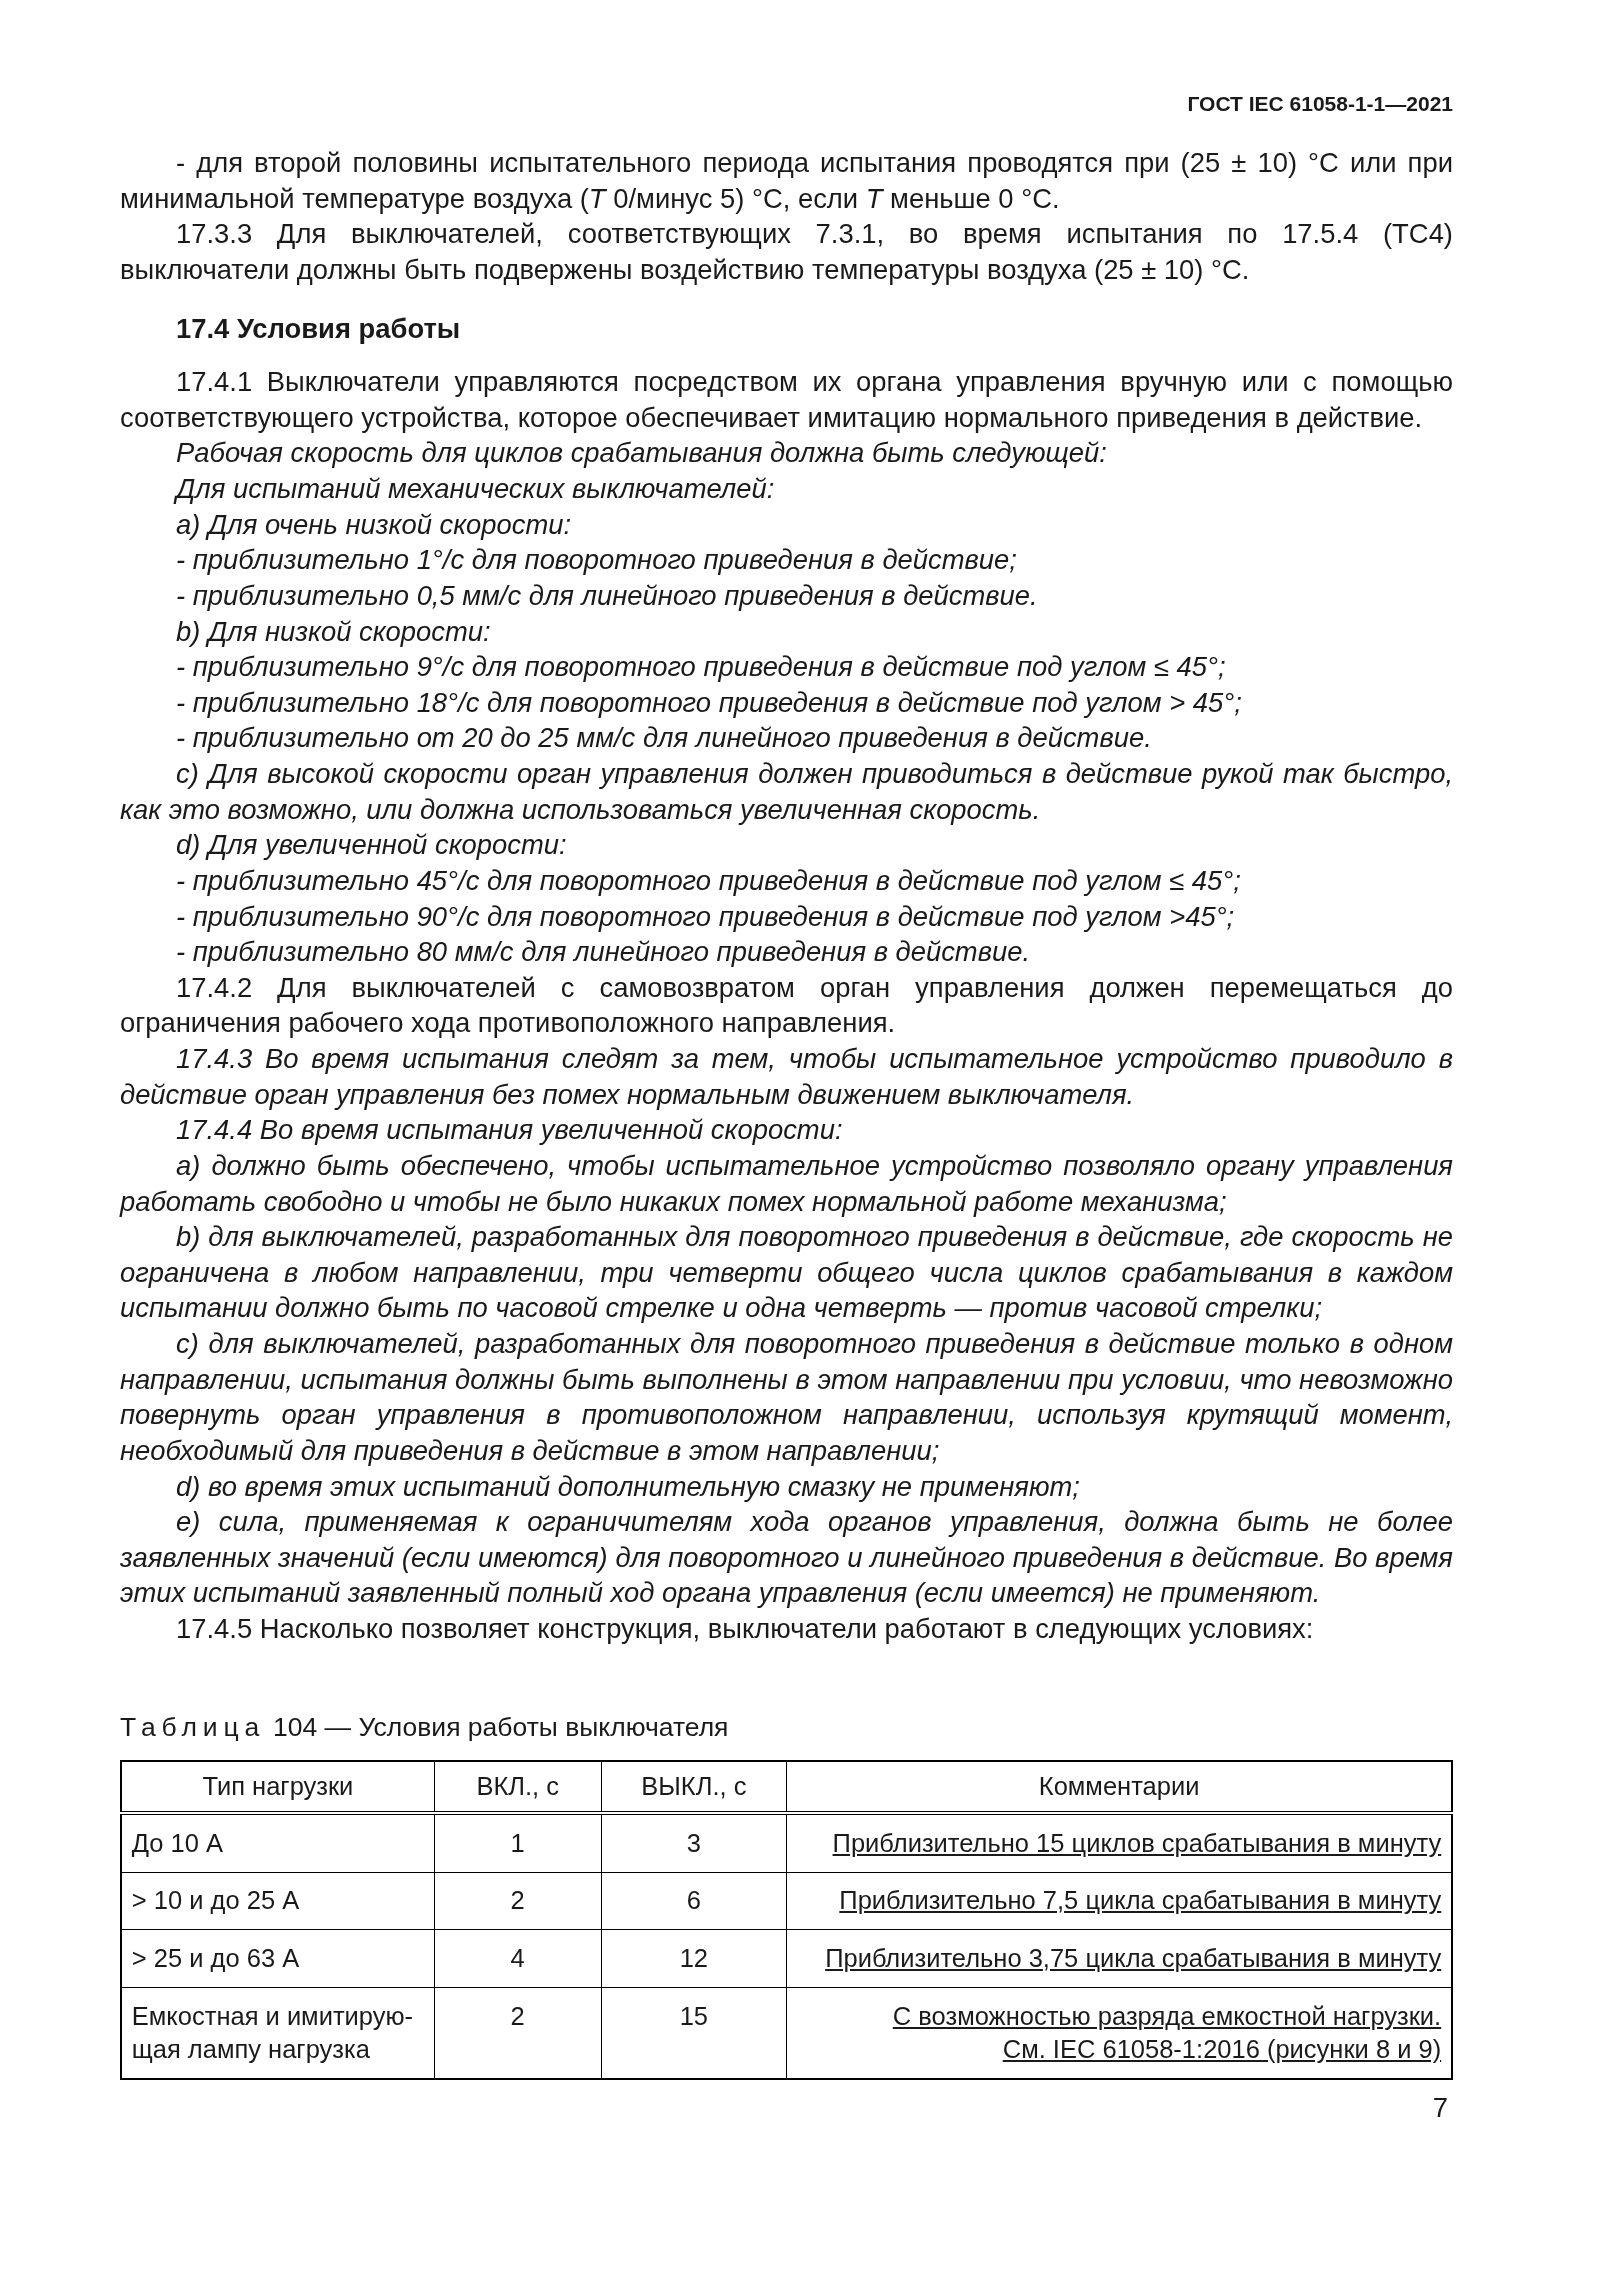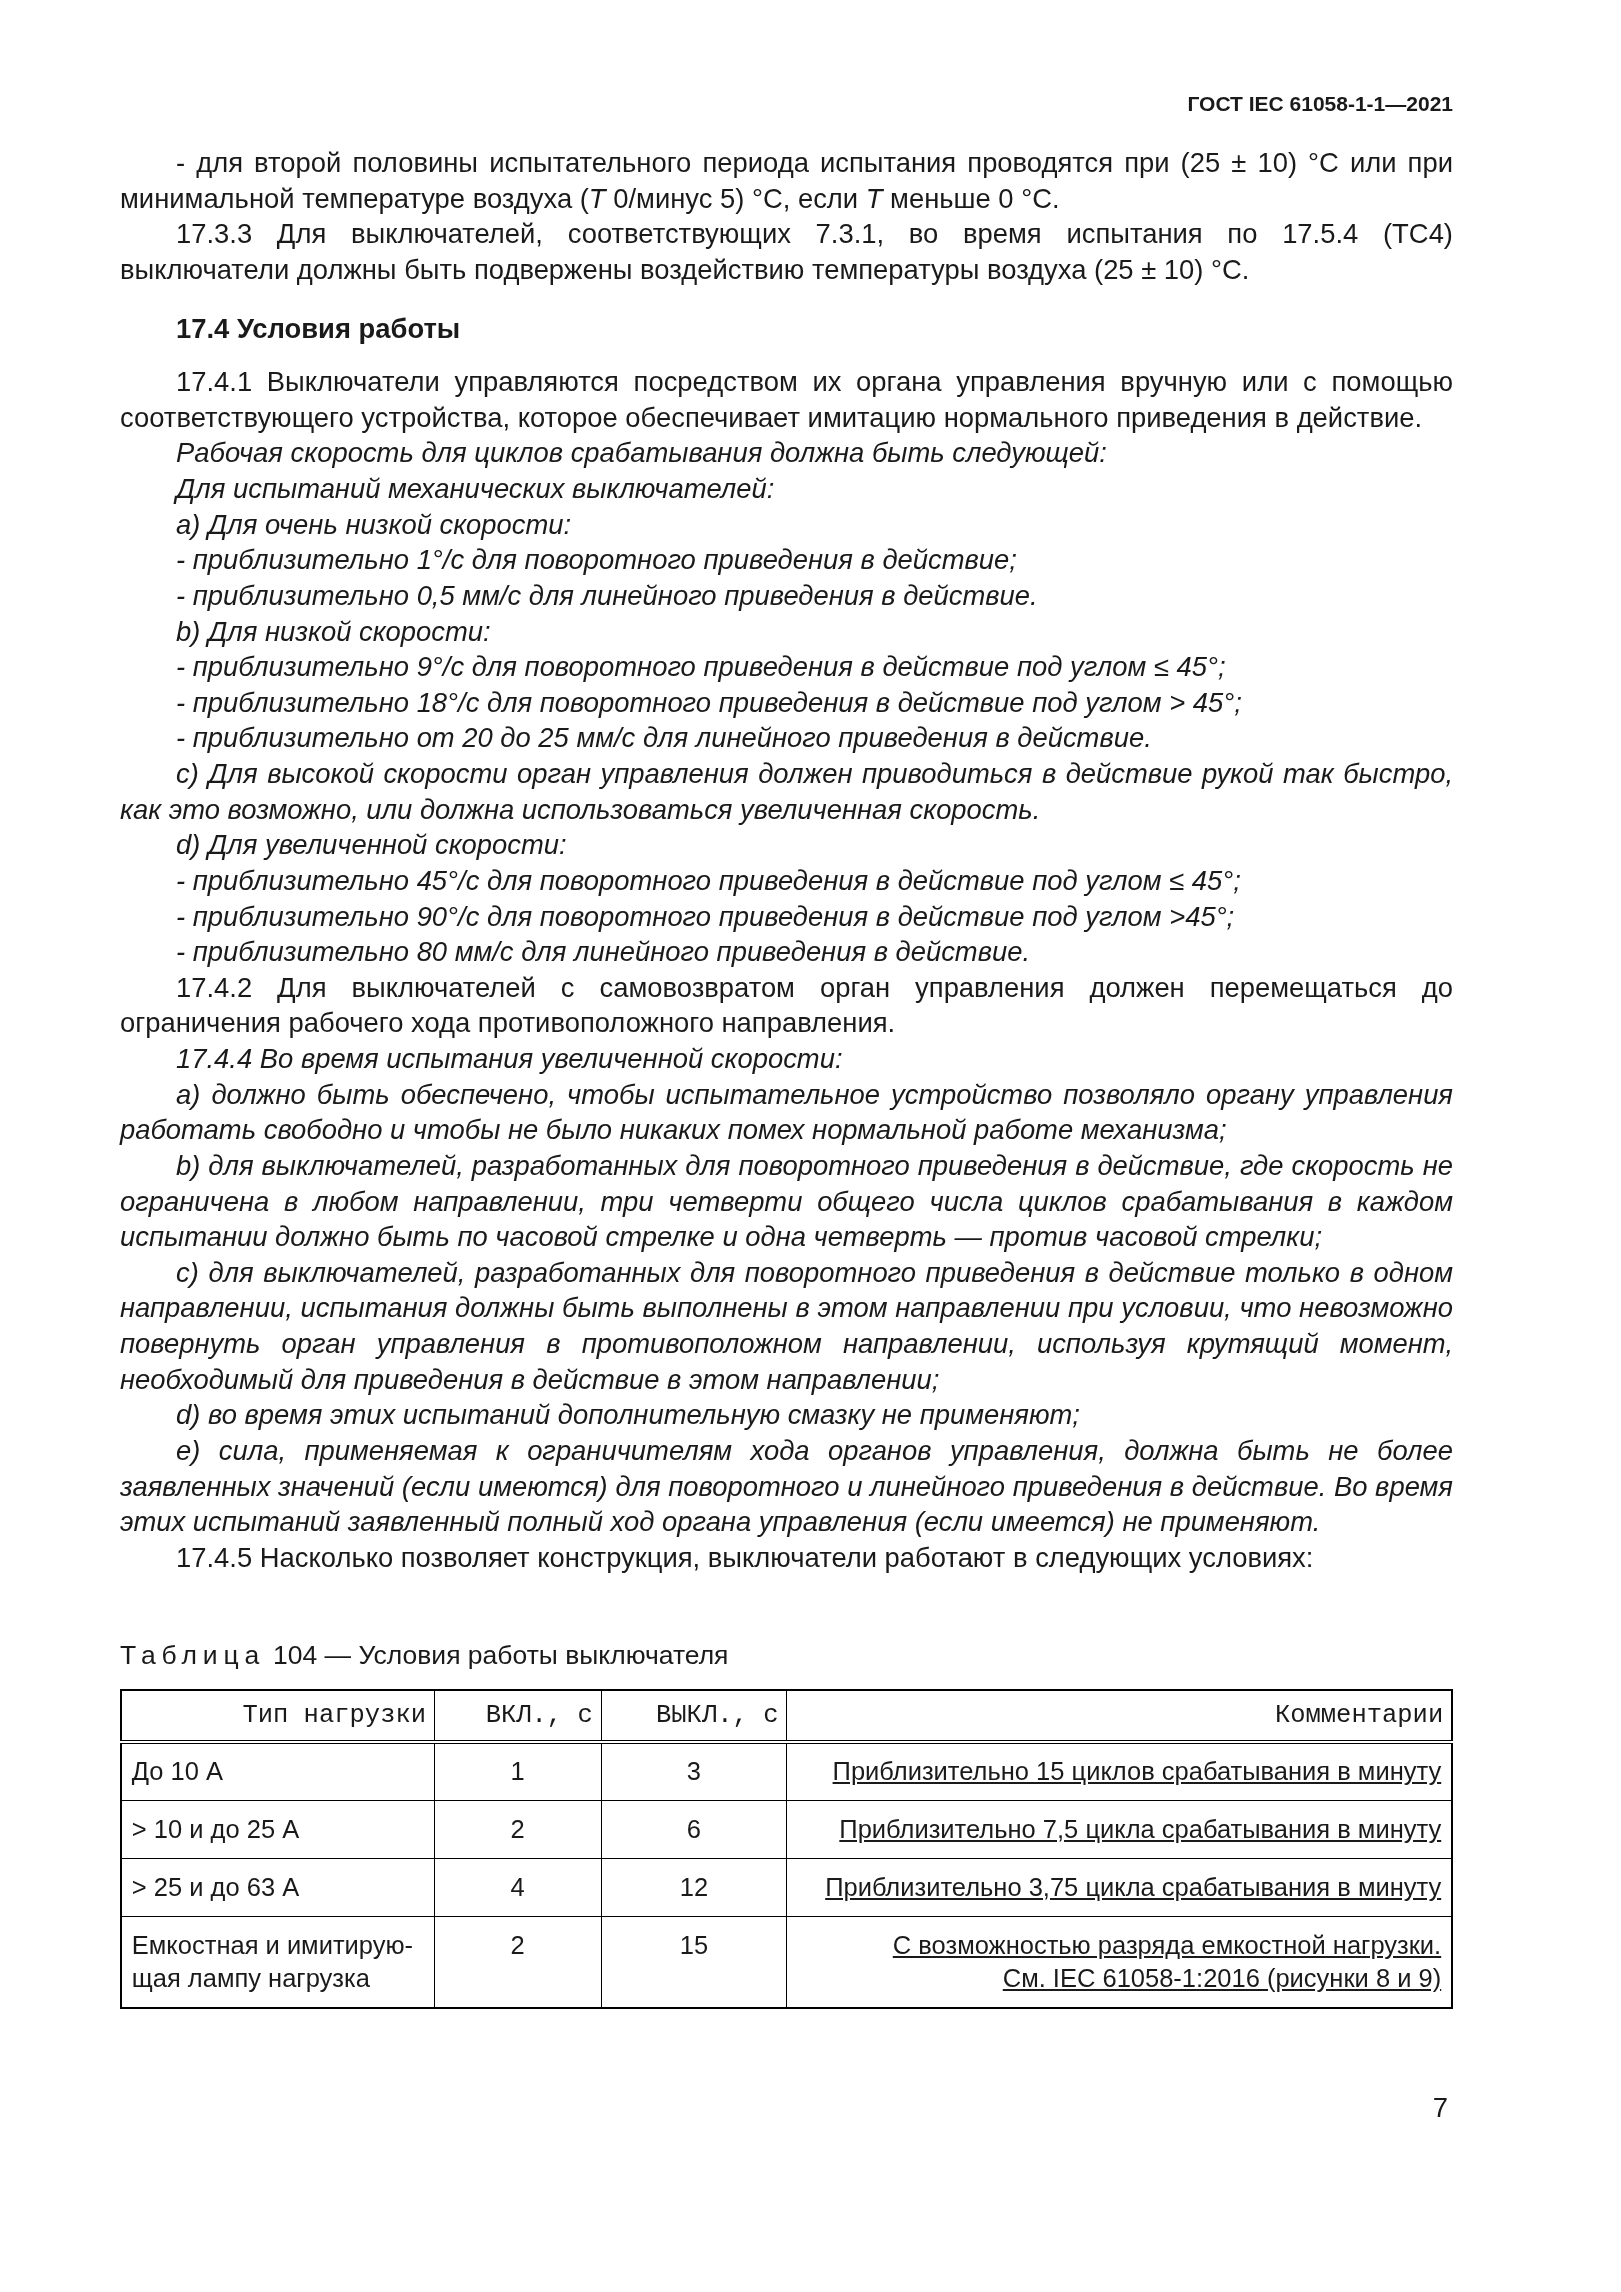--- a/index.html
+++ b/index.html
@@ -53,24 +53,23 @@
     margin-top: 17.6px;
     border-collapse: collapse;
     border: 2px solid #000;
     font-size: 25.5px;
     color: #1a1a1a;
   }
   table.cond-table th {
     border: 1.5px solid #000;
     border-bottom: 4.9px double #000;
     font-weight: normal;
-    text-align: right;
+    text-align: center;
     vertical-align: middle;
     padding: 9.8px 7.8px;
-    font-family: Liberation Mono, monospace;
   }
   table.cond-table td {
     border: 1.5px solid #000;
     padding: 11.8px 9.8px;
     vertical-align: top;
     line-height: 1.3;
   }
   td.load { text-align: left; padding-left: 13.7px; }
   td.num { text-align: center; }
   td.comment { text-align: right; padding-left: 15.7px; white-space: pre-line; text-decoration: underline; }
@@ -103,20 +102,21 @@
         <p class="para italic"><span>b) Для низкой скорости:</span></p>
         <p class="para italic"><span>- приблизительно 9°/с для поворотного приведения в действие под углом ≤ 45°;</span></p>
         <p class="para italic"><span>- приблизительно 18°/с для поворотного приведения в действие под углом &gt; 45°;</span></p>
         <p class="para italic"><span>- приблизительно от 20 до 25 мм/с для линейного приведения в действие.</span></p>
         <p class="para italic"><span>c) Для высокой скорости орган управления должен приводиться в действие рукой так быстро, как это возможно, или должна использоваться увеличенная скорость.</span></p>
         <p class="para italic"><span>d) Для увеличенной скорости:</span></p>
         <p class="para italic"><span>- приблизительно 45°/с для поворотного приведения в действие под углом ≤ 45°;</span></p>
         <p class="para italic"><span>- приблизительно 90°/с для поворотного приведения в действие под углом &gt;45°;</span></p>
         <p class="para italic"><span>- приблизительно 80 мм/с для линейного приведения в действие.</span></p>
         <p class="para normal"><span>17.4.2 Для выключателей с самовозвратом орган управления должен перемещаться до ограничения рабочего хода противоположного направления.</span></p>
+        <p class="para italic"><span>17.4.3 Во время испытания следят за тем, чтобы испытательное устройство приводило в действие орган управления без помех нормальным движением выключателя.</span></p>
         <p class="para italic"><span>17.4.4 Во время испытания увеличенной скорости:</span></p>
         <p class="para italic"><span>a) должно быть обеспечено, чтобы испытательное устройство позволяло органу управления работать свободно и чтобы не было никаких помех нормальной работе механизма;</span></p>
         <p class="para italic"><span>b) для выключателей, разработанных для поворотного приведения в действие, где скорость не ограничена в любом направлении, три четверти общего числа циклов срабатывания в каждом испытании должно быть по часовой стрелке и одна четверть — против часовой стрелки;</span></p>
         <p class="para italic"><span>c) для выключателей, разработанных для поворотного приведения в действие только в одном направлении, испытания должны быть выполнены в этом направлении при условии, что невозможно повернуть орган управления в противоположном направлении, используя крутящий момент, необходимый для приведения в действие в этом направлении;</span></p>
         <p class="para italic"><span>d) во время этих испытаний дополнительную смазку не применяют;</span></p>
         <p class="para italic"><span>e) сила, применяемая к ограничителям хода органов управления, должна быть не более заявленных значений (если имеются) для поворотного и линейного приведения в действие. Во время этих испытаний заявленный полный ход органа управления (если имеется) не применяют.</span></p>
         <p class="para normal"><span>17.4.5 Насколько позволяет конструкция, выключатели работают в следующих условиях:</span></p>
       </div>
 
     <p class="table-caption"><span class="cap-word">Таблица</span><span>104 — Условия работы выключателя</span></p>

